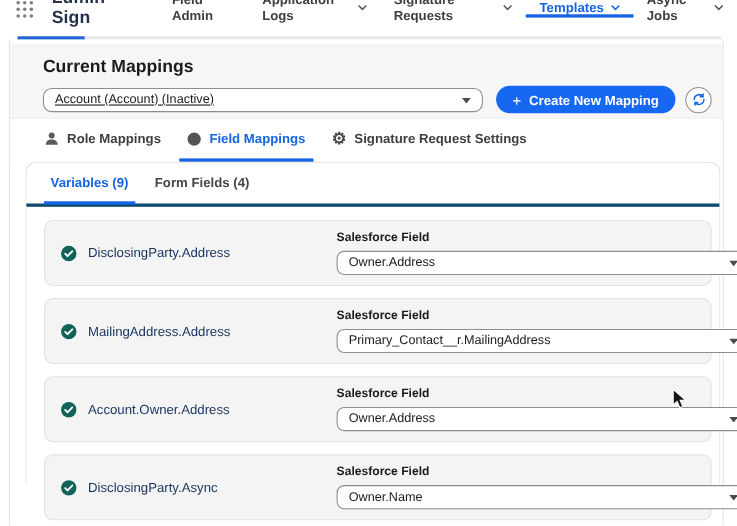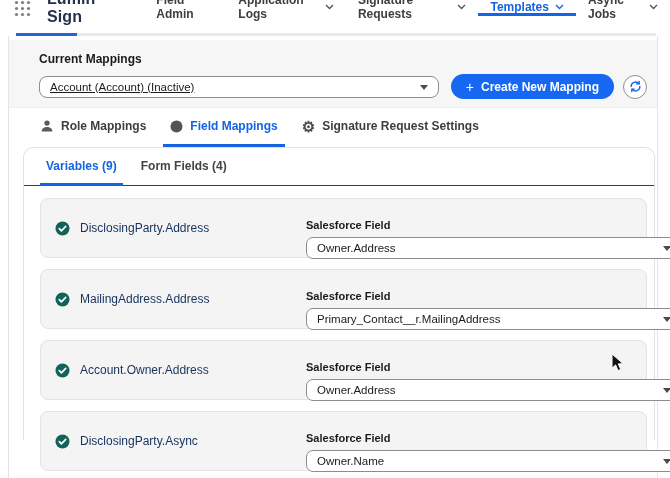--- a/index.html
+++ b/index.html
@@ -18,49 +18,49 @@
 
   
   .progress{position:absolute;top:33px;left:16px;width:640px;height:3px;background:#e9e9ea;}
   .progress .fill{height:3px;width:61px;background:#2563d8;}
 
   
   .frame{position:absolute;top:36px;left:8px;width:650px;bottom:0;background:#fff;border-left:1px solid #e4e4e4;border-right:1px solid #e4e4e4;box-sizing:border-box;}
 
   
   .panel{margin-top:4px;height:68px;background:#f6f6f7;border-bottom:1px solid #efefef;box-sizing:border-box;padding:12px 10px 0 30px;}
-  .panel-label{font-size:12px;font-weight:700;color:#1b1b1b;margin-bottom:8px;}
+  .panel-label{font-size:16px;font-weight:700;color:#1b1b1b;margin-bottom:8px;}
   .panel-controls{display:flex;align-items:center;}
   .select{position:relative;background:#fff;border:1px solid #8d8d8d;border-radius:8px;height:22px;display:flex;align-items:center;padding:0 26px 0 10px;box-sizing:border-box;font-size:11.5px;color:#1b1b1b;cursor:pointer;}
   .select .sel-arrow{position:absolute;right:10px;top:50%;margin-top:-2px;width:0;height:0;border-left:4px solid transparent;border-right:4px solid transparent;border-top:5px solid #4a4a4a;}
   .select.lg{width:400px;text-decoration:underline;}
   .right-group{margin-left:auto;display:flex;align-items:center;gap:9px;}
   .btn-create{display:flex;align-items:center;gap:7px;height:25px;padding:0 15px;background:#1668f2;color:#fff;border:none;border-radius:13px;font-size:12px;font-weight:700;font-family:"Liberation Sans",sans-serif;cursor:pointer;}
   .btn-create .plus{font-size:14px;font-weight:400;line-height:1;}
   .btn-refresh{width:24px;height:24px;border-radius:50%;border:1px solid #8f8f8f;background:#fff;display:flex;align-items:center;justify-content:center;cursor:pointer;box-sizing:border-box;}
 
   
   .tabs{display:flex;align-items:stretch;height:39px;padding-left:24px;gap:10px;background:#fff;}
   .tab{display:flex;align-items:center;gap:7px;padding:0 7px;font-size:12px;font-weight:700;color:#3e3e3c;border-bottom:3px solid transparent;cursor:pointer;}
   .tab.active{color:#1464e3;border-bottom-color:#1464e3;}
   .ticon{display:flex;align-items:center;color:#555;}
   .gear-glyph{font-size:15px;line-height:1;color:#4c4c4c;}
 
   
   .card{margin:0 2px 0 14px;border:1px solid #e2e2e3;border-bottom:none;border-radius:10px 10px 0 0;background:#fff;height:293px;box-sizing:border-box;}
-  .subtabs{display:flex;align-items:stretch;height:37px;padding-left:16px;gap:12px;border-bottom:1px solid #0c4a6e;}
+  .subtabs{display:flex;align-items:stretch;height:37px;padding-left:16px;gap:12px;border-bottom:3px solid #0c4a6e;}
   .subtab{display:flex;align-items:center;padding:0 6px;font-size:12px;font-weight:700;color:#444;border-bottom:3px solid transparent;margin-bottom:-1px;cursor:pointer;}
   .subtab.active{color:#1464e3;border-bottom-color:#1464e3;}
 
   
   .rows{padding:12px 7px 0 16px;}
   .mrow{position:relative;height:60px;margin-bottom:11px;background:#f4f4f5;border:1px solid #e3e3e4;border-radius:8px;box-sizing:border-box;}
   .mleft{position:absolute;left:14px;top:0;height:100%;display:flex;align-items:center;gap:10px;}
   .mvar{font-size:12px;font-weight:400;color:#16325c;}
-  .mright{position:absolute;left:265px;top:20px;width:326px;}
+  .mright{position:absolute;left:265px;top:9px;width:326px;}
   .flabel{font-size:11px;font-weight:700;color:#1b1b1b;margin-bottom:6px;}
   .mright .select{width:376px;box-sizing:border-box;border-radius:7px;}
 
   
   .cursor{position:absolute;left:611px;top:353px;pointer-events:none;}
 </style>
 </head>
 <body>
 
 <div class="page">

